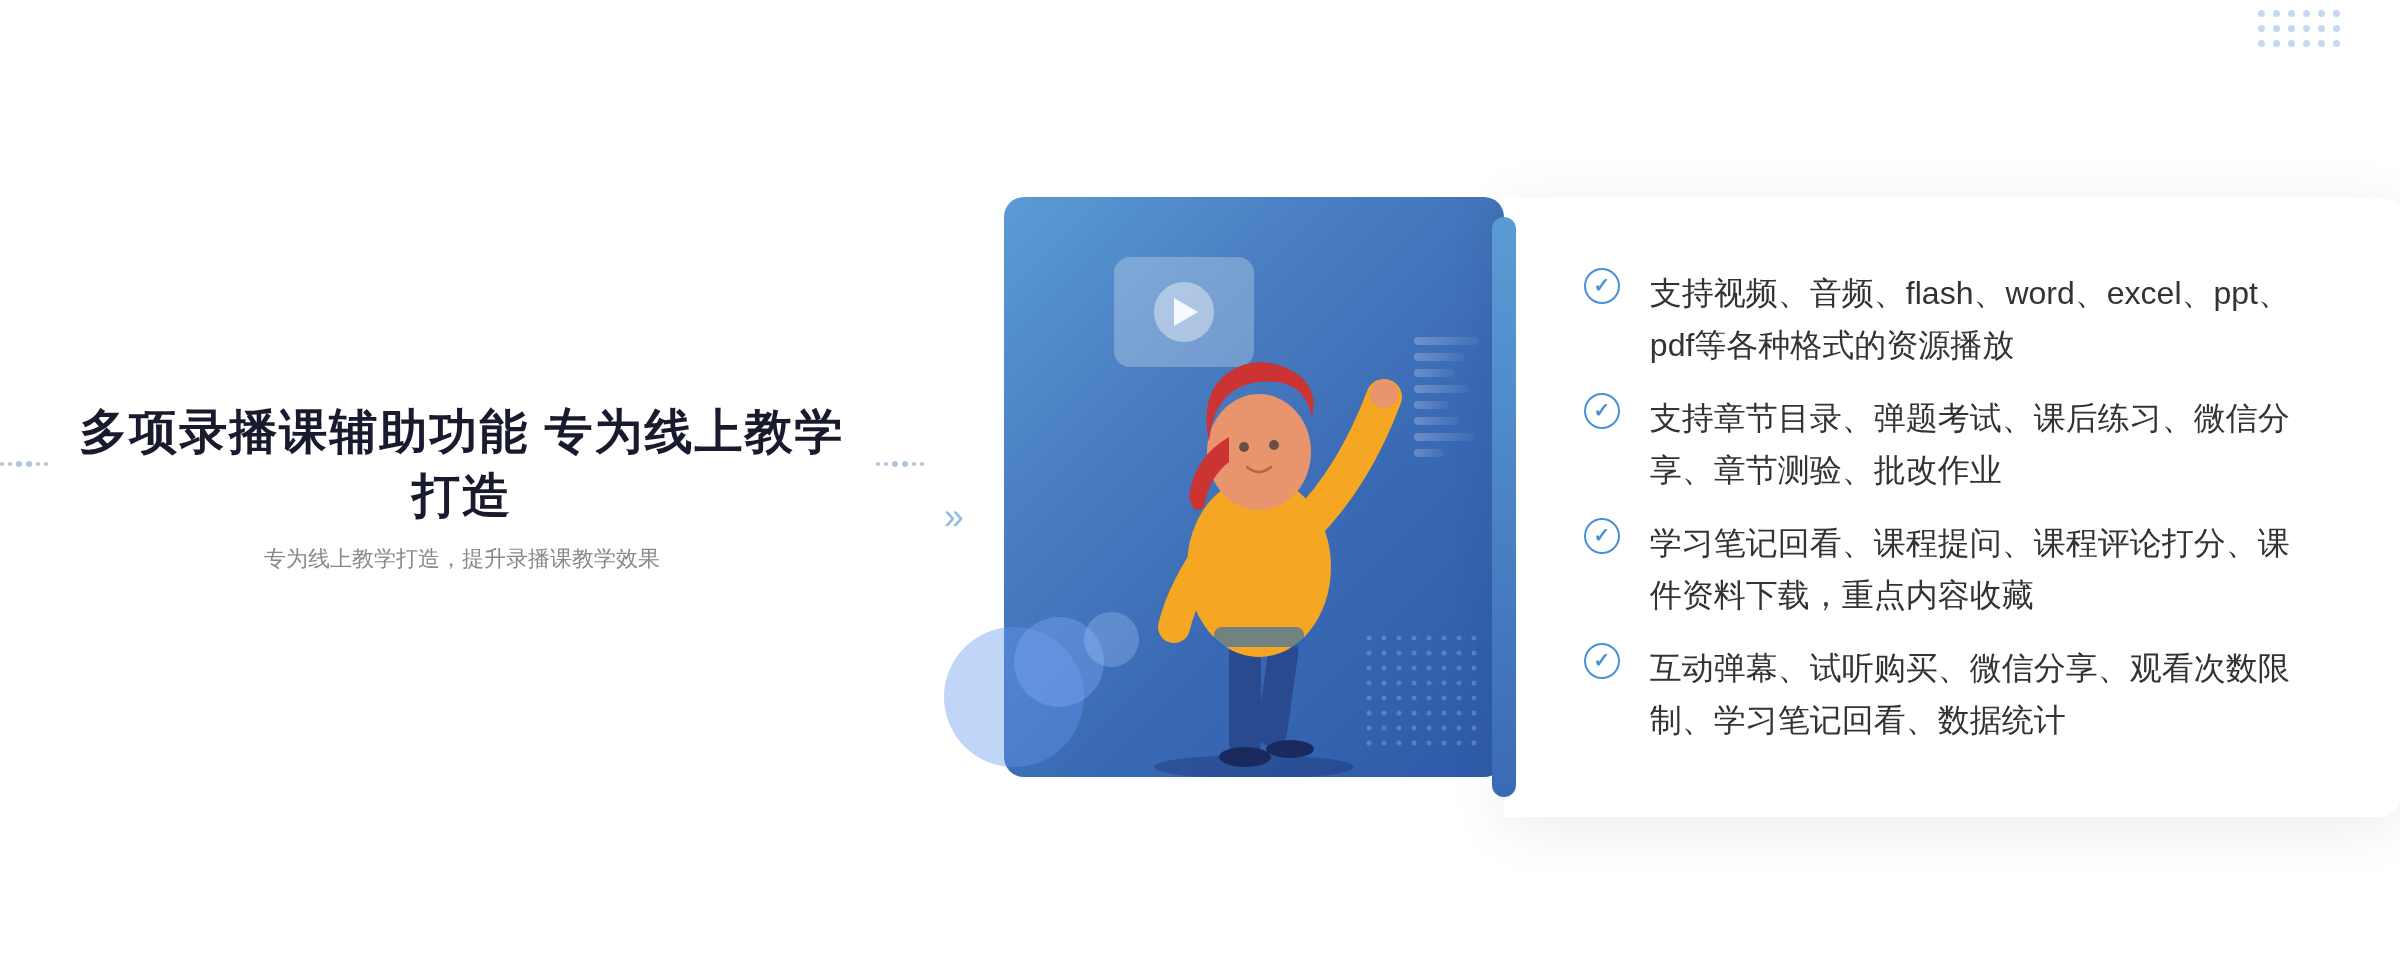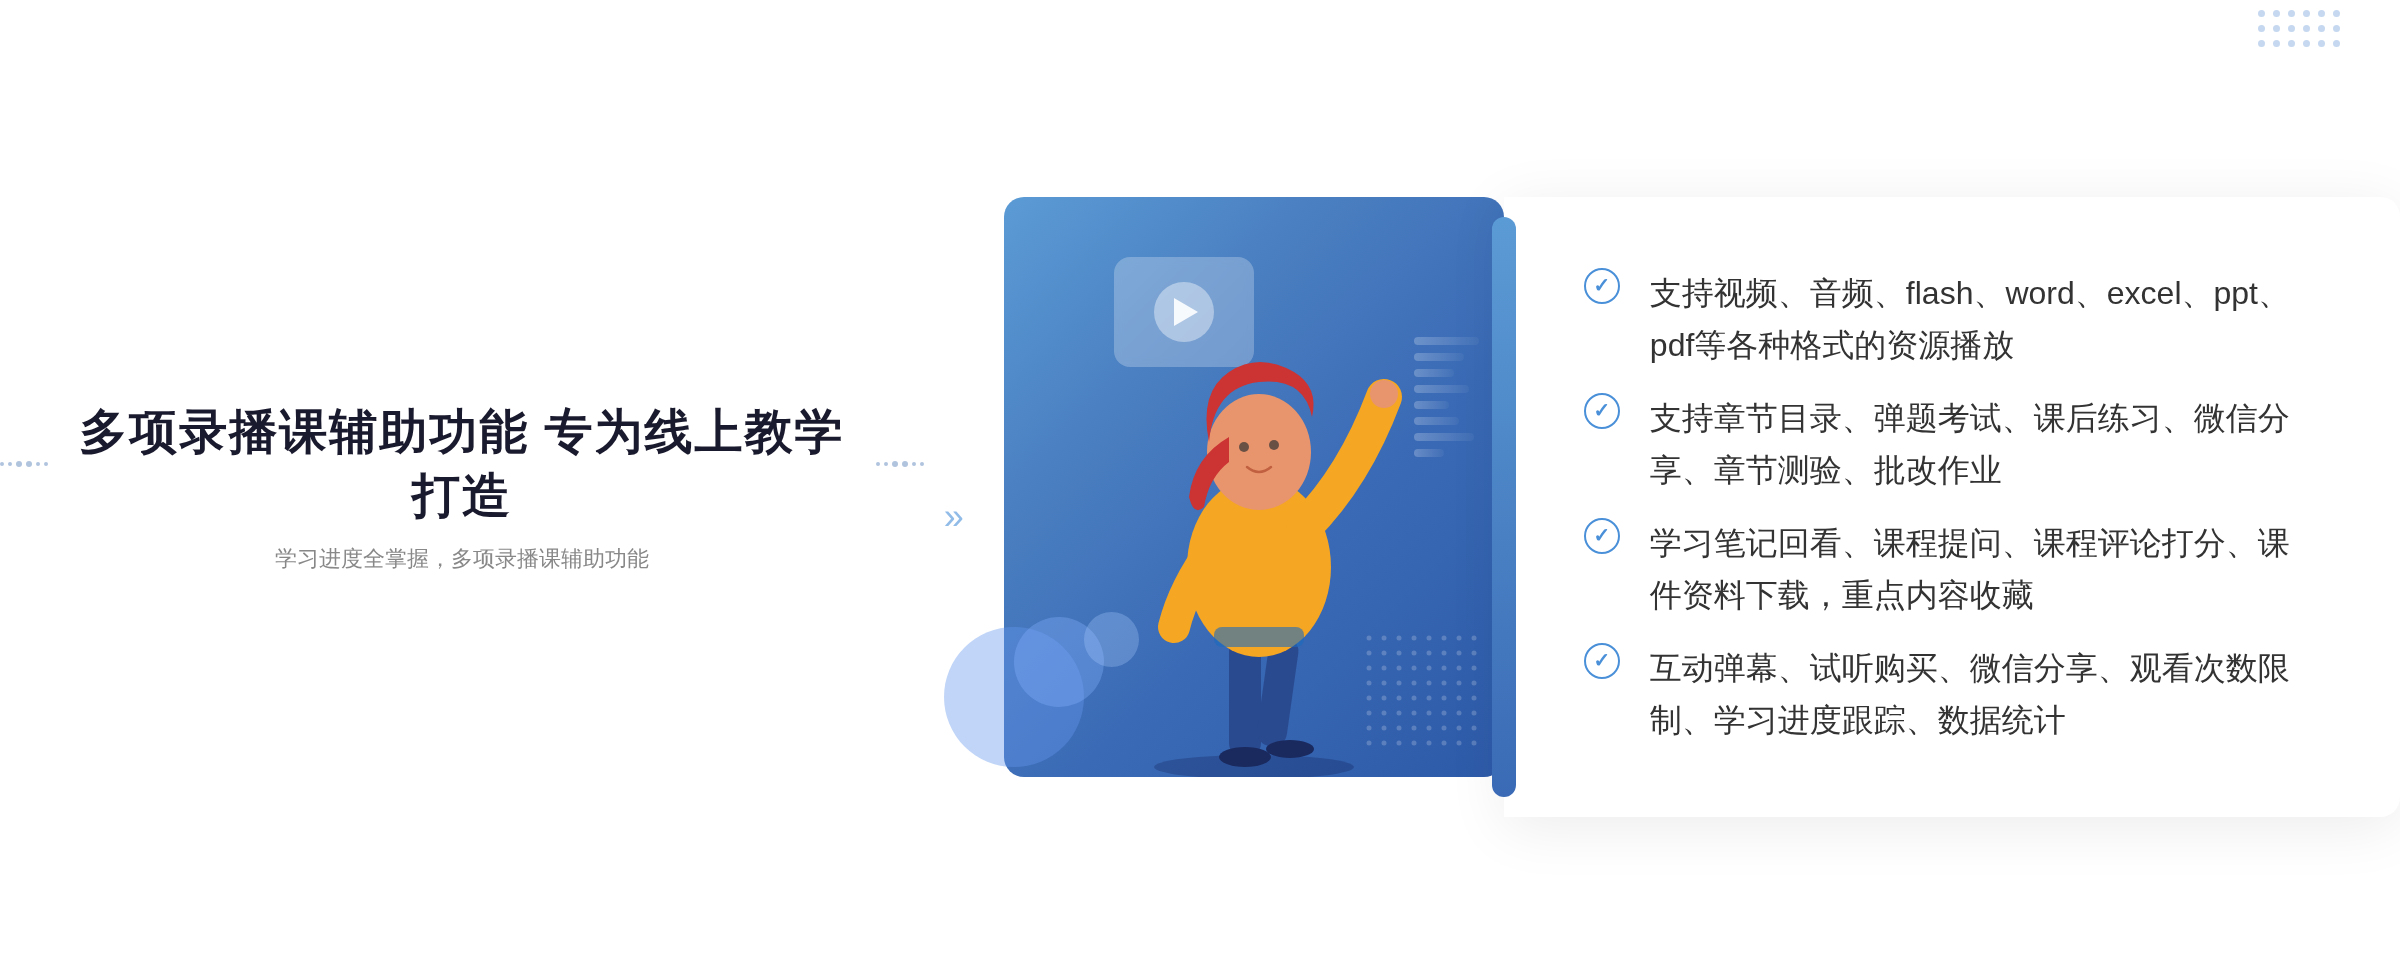--- a/index.html
+++ b/index.html
@@ -338,21 +338,21 @@
       <h1 class="main-title">多项录播课辅助功能 专为线上教学打造</h1>
       <div class="decorator-dots">
         <div class="decorator-dot small"></div>
         <div class="decorator-dot small"></div>
         <div class="decorator-dot"></div>
         <div class="decorator-dot"></div>
         <div class="decorator-dot small"></div>
         <div class="decorator-dot small"></div>
       </div>
     </div>
-    <p class="sub-title">学习进度全掌握，多项录播课辅助功能</p>
+    <p class="sub-title">专为线上教学打造，提升录播课教学效果</p>
   </div>
 
   <div class="content-area">
 
     <div class="left-arrows">
       <div class="arrow-chevron">»</div>
     </div>
 
     <div class="illustration-side">
 
@@ -451,19 +451,19 @@
         <div class="check-circle">
           <span class="check-mark">✓</span>
         </div>
         <span class="feature-text">学习笔记回看、课程提问、课程评论打分、课件资料下载，重点内容收藏</span>
       </div>
 
       <div class="feature-item">
         <div class="check-circle">
           <span class="check-mark">✓</span>
         </div>
-        <span class="feature-text">互动弹幕、试听购买、微信分享、观看次数限制、学习进度跟踪、数据统计</span>
+        <span class="feature-text">互动弹幕、试听购买、微信分享、观看次数限制、学习笔记回看、数据统计</span>
       </div>
     </div>
 
   </div>
 
 </div>
 
 </body></html>

